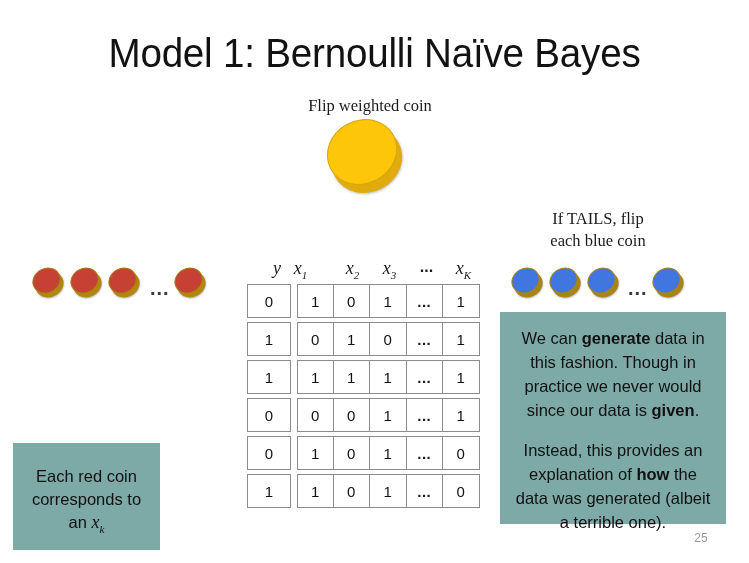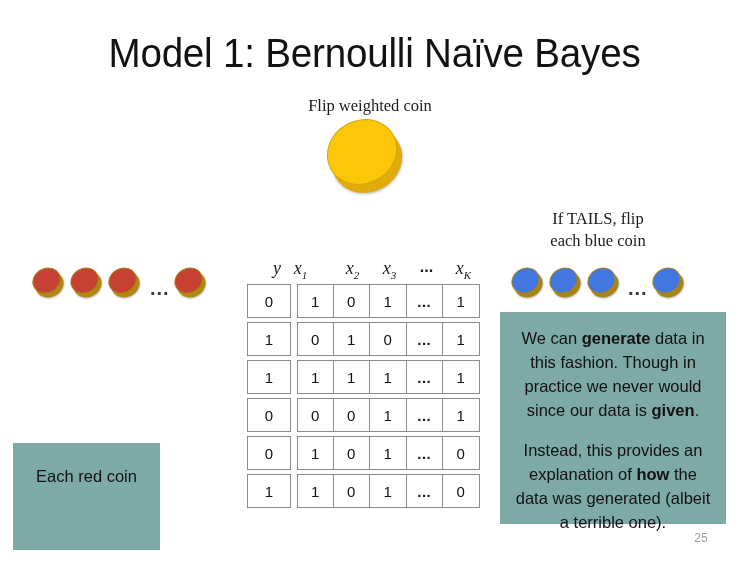--- a/index.html
+++ b/index.html
@@ -385,20 +385,22 @@
           <div class="x-cell dots">...</div>
           <div class="x-cell">0</div>
         </div>
       </div>
 
     </div>
   </div>
 
   <div class="teal-box" id="box-left">
     <div>Each red coin</div>
+    <div>corresponds to</div>
+    <div><span>an </span><span class="xk"><span>x</span><sub>k</sub></span></div>
   </div>
 
   <div class="teal-box" id="box-right">
     <p><span>We can </span><b>generate</b><span> data in this fashion. Though in practice we never would since our data is </span><b>given</b><span>.</span></p>
     <div class="para-gap"></div>
     <p><span>Instead, this provides an explanation of </span><b>how</b><span> the data was generated (albeit a terrible one).</span></p>
   </div>
 
   <div id="page-number">25</div>
 

